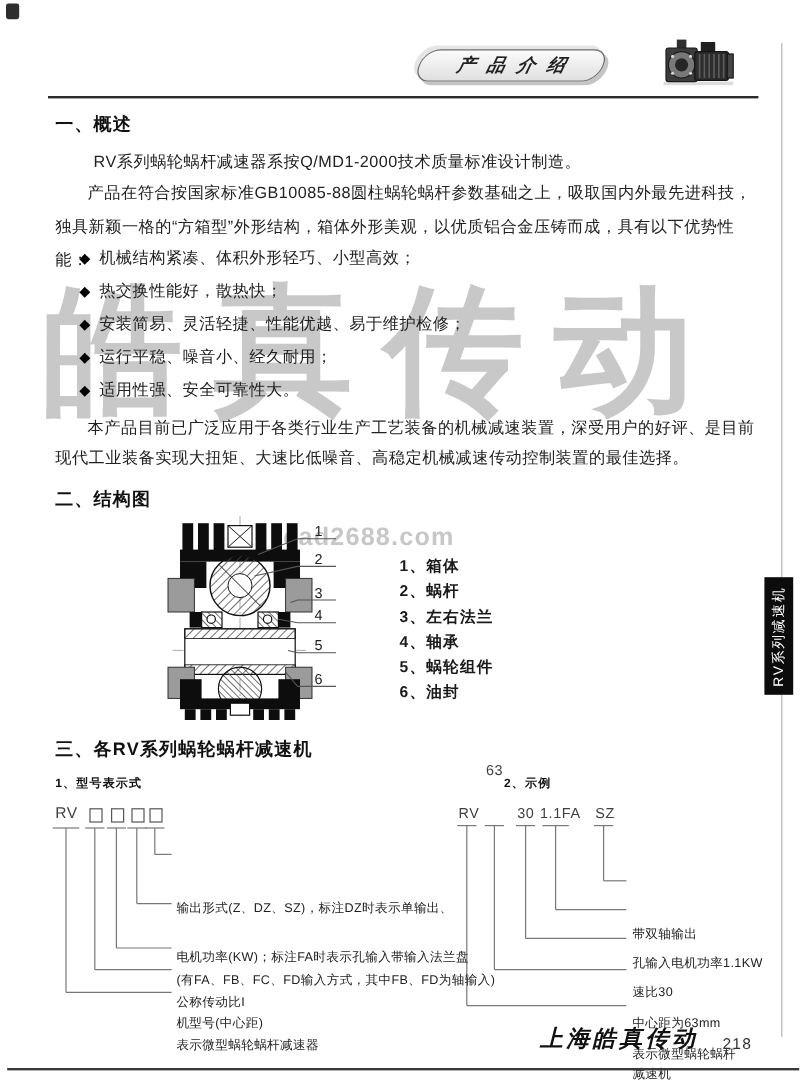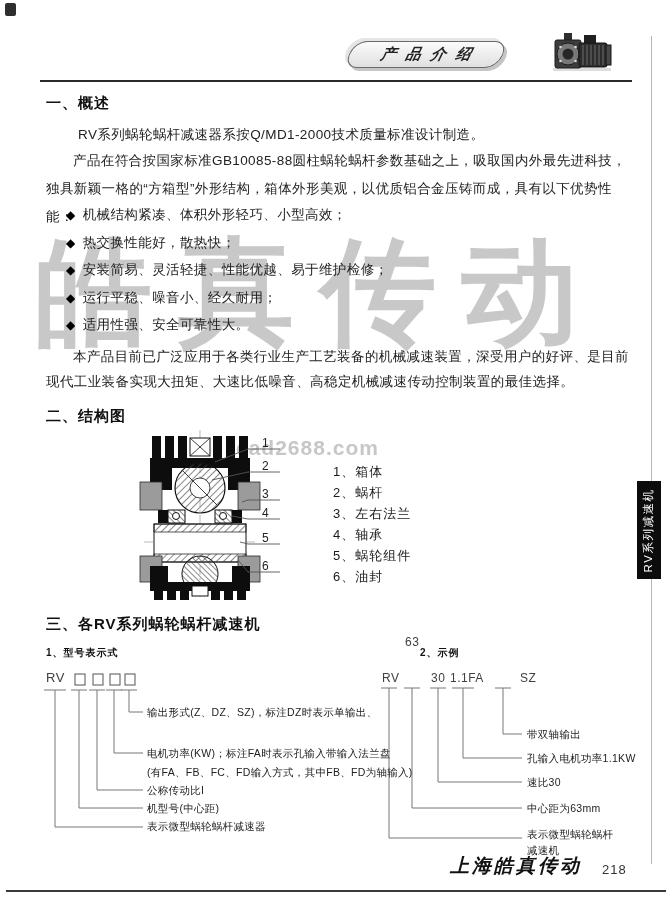--- a/index.html
+++ b/index.html
@@ -40,35 +40,35 @@
   .p1{left:78px;top:121px;width:540px;}
   .p2{left:46px;top:147px;width:590px;text-indent:2em;}
   .p3{left:46px;top:344px;width:592px;text-indent:2em;line-height:25px;}
 
   .bullets{left:66px;top:206px;width:560px;}
   .bullet{display:flex;align-items:baseline;height:27.5px;font-size:13.5px;letter-spacing:.4px;color:#222;}
   .diamond{font-size:12px;color:#000;margin-right:7px;}
 
   
   .diagram{left:130px;top:428px;width:250px;height:174px;}
-  .legend{left:333px;top:461px;font-size:13px;line-height:21px;letter-spacing:1px;color:#1a1a1a;}
+  .legend{left:333px;top:461px;font-size:13px;line-height:21px;letter-spacing:1px;color:#1a1a1a;font-weight:bold;}
   .legend div{white-space:nowrap;}
 
   
   .side-tab{left:637px;top:481px;width:24px;height:98px;background:#0c0c0c;
             display:flex;align-items:center;justify-content:center;}
   .side-tab span{transform:rotate(-90deg);white-space:nowrap;color:#fff;font-size:11.5px;letter-spacing:1.5px;}
 
   
   .connectors{left:40px;top:660px;width:600px;height:200px;}
   .code{font-size:12px;color:#404040;letter-spacing:.5px;white-space:nowrap;}
   .code-rv-left{left:46px;top:670px;font-size:13px;}
   .ec0{left:382px;top:671px;} .ec1{left:405px;top:635px;} .ec2{left:431px;top:671px;}
-  .ec3{left:450px;top:671px;} .ec4{left:520px;top:671px;text-align:center;}
-  .note{font-size:10.5px;color:#222;letter-spacing:.3px;white-space:nowrap;}
+  .ec3{left:450px;top:671px;} .ec4{left:496px;top:671px;text-align:center;}
+  .note{font-size:10.5px;color:#222;letter-spacing:.3px;white-space:nowrap;margin-top:44px;}
   .a1{left:147px;top:706px;} .a2{left:147px;top:726px;} .a3{left:147px;top:747px;}
   .a4{left:147px;top:766px;} .a5{left:147px;top:784px;} .a6{left:147px;top:802px;}
   .a7{left:147px;top:820px;}
   .b1{left:527px;top:728px;} .b2{left:527px;top:752px;} .b3{left:527px;top:776px;}
   .b4{left:527px;top:802px;} .b5{left:527px;top:828px;} .b6{left:527px;top:844px;}
 
   
   .footer-brand{left:450px;top:853px;font-size:19px;font-weight:700;font-style:italic;
                 font-family:"DejaVu Serif","Liberation Serif",serif;letter-spacing:3px;color:#111;}
   .page-num{left:602px;top:862px;font-size:13px;color:#333;letter-spacing:1px;}

